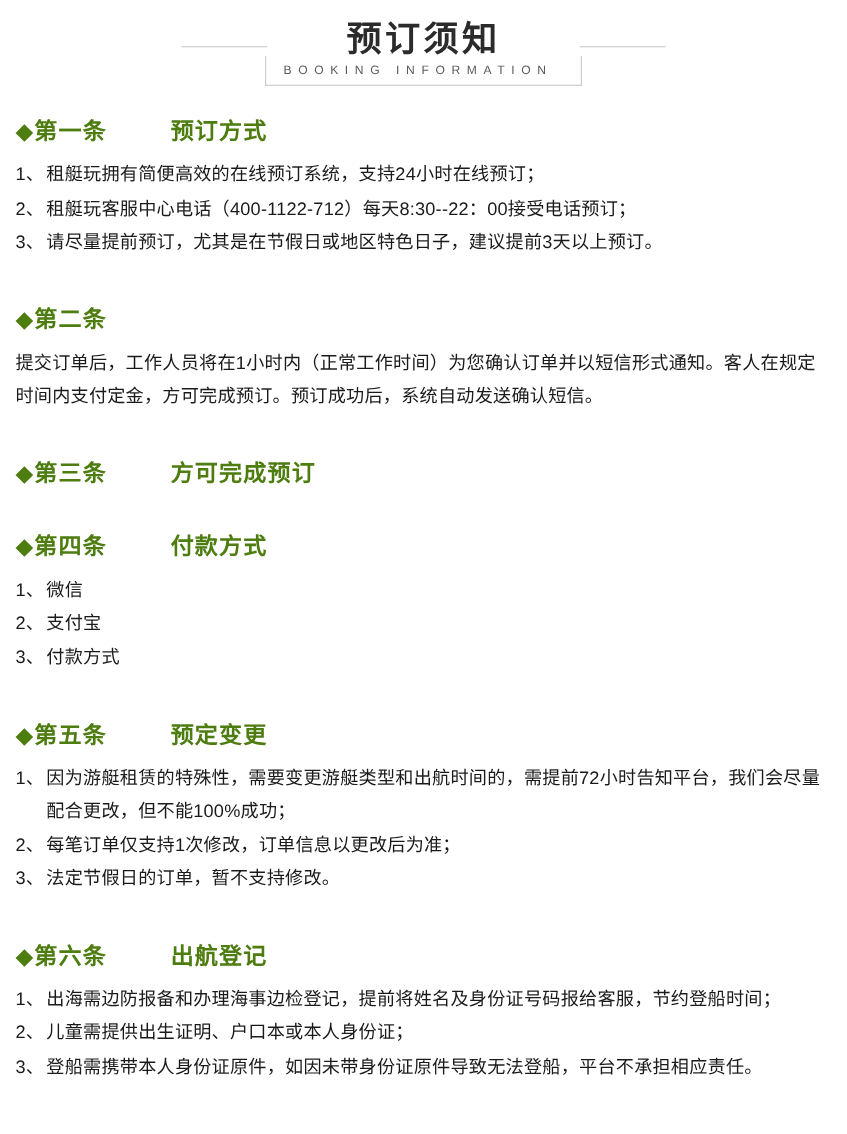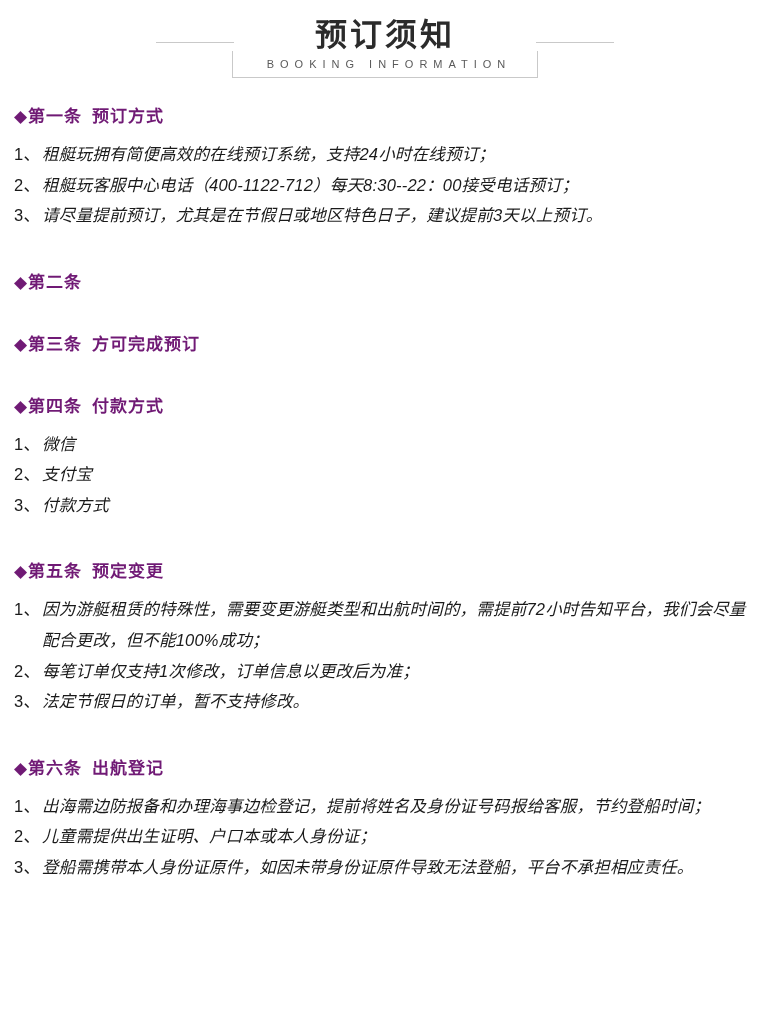--- a/index.html
+++ b/index.html
@@ -31,21 +31,21 @@
     font-weight: 700;
     letter-spacing: 3px;
     color: #2b2b2b;
     line-height: 1.2;
     margin: 0;
   }
   .title-sub-box {
     display: inline-block;
     border: 1px solid #c9c9c9;
     border-top: none;
-    padding: 3px 26px 5px 34px;
+    padding: 3px 26px 5px 16px;
     margin-top: -20px;
     position: relative;
   }
   .title-sub {
     font-size: 11px;
     letter-spacing: 6px;
     color: #5a5a5a;
     font-family: "Liberation Sans", "DejaVu Sans", sans-serif;
     white-space: nowrap;
   }
@@ -65,25 +65,26 @@
 
   
   .section {
     margin-top: 37px;
   }
   .section:first-of-type { margin-top: 18px; }
 
   .sec-head {
     display: flex;
     align-items: baseline;
-    font-size: 17px;
+    font-size: 21px;
     font-weight: 700;
-    color: #701a75;
+    color: #4d7c0f;
     letter-spacing: 1px;
     margin: 0 0 12px 0;
+    gap: 48px;
   }
   .sec-num { margin-right: 10px; }
 
   .body-text {
     font-size: 16.5px;
     line-height: 1.85;
     color: #1a1a1a;
     letter-spacing: 0.2px;
   }
   .body-text p { margin: 0; }
@@ -101,21 +102,20 @@
     display: flex;
     align-items: flex-start;
   }
   ol.num-list li .marker {
     flex: none;
     white-space: nowrap;
     padding-right: 2px;
   }
   ol.num-list li .txt {
     flex: 1;
-    font-style: italic;
   }
 </style>
 </head>
 <body>
 
 <div class="page">
 
   <div class="doc-header">
     <div class="header-inner">
       <span class="side-rule left"></span>
@@ -145,20 +145,23 @@
           <li>
             <span class="marker">3、</span>
             <span class="txt">请尽量提前预订，尤其是在节假日或地区特色日子，建议提前3天以上预订。</span>
           </li>
         </ol>
       </div>
       <div class="section">
         <div class="sec-head">
           <span class="sec-num">◆第二条</span>
         </div>
+        <div class="body-text">
+          <p>提交订单后，工作人员将在1小时内（正常工作时间）为您确认订单并以短信形式通知。客人在规定时间内支付定金，方可完成预订。预订成功后，系统自动发送确认短信。</p>
+        </div>
       </div>
       <div class="section">
         <div class="sec-head">
           <span class="sec-num">◆第三条</span>
           <span>方可完成预订</span>
         </div>
       </div>
       <div class="section">
         <div class="sec-head">
           <span class="sec-num">◆第四条</span>

